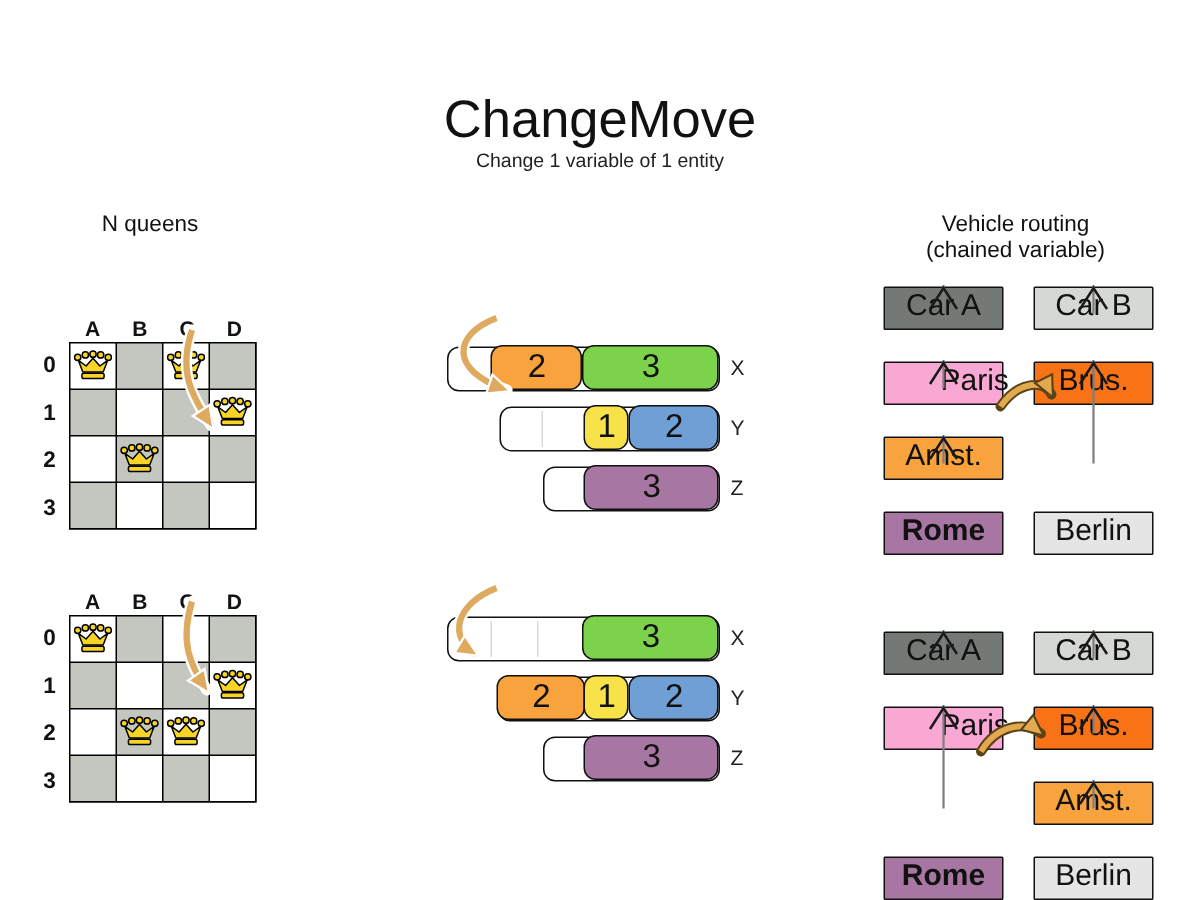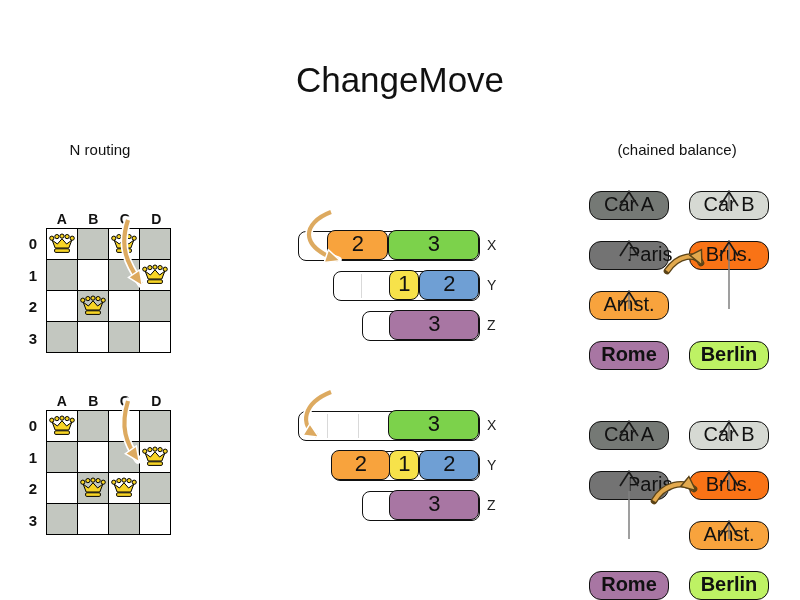--- a/index.html
+++ b/index.html
@@ -22,25 +22,25 @@
   svg.crown{width:26px;height:22px;display:block;}
   
   .prow{background:#fff;border:1.6px solid #111;border-radius:8px;box-sizing:border-box;height:30px;}
   .pblock{position:absolute;top:-1.6px;height:30px;border:1.6px solid #111;border-radius:8px;
           box-sizing:border-box;text-align:center;font-size:22px;line-height:26px;color:#111;}
   .slot-div{position:absolute;top:2px;bottom:2px;width:1px;background:#d9d9d9;}
   .c-orange{background:#f8a33d;} .c-green{background:#7cd24b;} .c-yellow{background:#f7e24a;}
   .c-blue{background:#6f9fd4;} .c-purple{background:#a876a3;}
   .comp-label{font-size:14px;color:#222;width:22px;}
   
-  .vbox{width:80px;height:29px;border:1.6px solid #111;border-radius:12px;box-sizing:border-box;
+  .vbox{width:80px;height:29px;border:1.6px solid #111;border-radius:1px;box-sizing:border-box;
         text-align:center;font-size:20px;line-height:25px;color:#111;}
-  .v-dark{background:#757975;} .v-light{background:#d6d9d3;} .v-yellow{background:#737373;padding-left:37px;}
+  .v-dark{background:#757975;} .v-light{background:#d6d9d3;} .v-yellow{background:#f9a8d4;padding-left:37px;}
   .v-green{background:#f97316;} .v-orange{background:#f8a33d;} .v-purple{background:#a876a3;font-weight:bold;}
-  .v-blue{background:#bef264;font-weight:bold;}
+  .v-blue{background:#e5e5e5;}
   .overlay{position:absolute;left:0;top:0;pointer-events:none;z-index:5;}
 </style>
 </head>
 <body>
 
 <svg width="0" height="0" style="position:absolute">
   <defs>
     <symbol id="crown" viewBox="0 0 26 22">
       <g stroke="#000" stroke-width="1" fill="#f7d426">
         <circle cx="2.8" cy="5.2" r="2.1"></circle>
@@ -51,24 +51,26 @@
         <path d="M3.2,7.2 L6.2,15 L19.8,15 L22.8,7.2 L17.6,11 L13,5.8 L8.4,11 Z" stroke-linejoin="round"></path>
         <rect x="5.6" y="15.8" width="14.8" height="3.6" rx="1.2"></rect>
       </g>
     </symbol>
   </defs>
 </svg>
 
 <div id="canvas">
 
   <div class="abs main-title">ChangeMove</div>
-
-  <div class="abs sec-title" style="left:20px;top:109px;width:160px;">N routing</div>
+  <div class="abs sub-title">Change 1 variable of 1 entity</div>
+
+  <div class="abs sec-title" style="left:20px;top:109px;width:160px;">N queens</div>
   <div class="abs sec-title" style="left:597px;top:109px;width:160px;">
-    <div>(chained balance)</div>
+    <div>Vehicle routing</div>
+    <div>(chained variable)</div>
   </div>
 
   <div class="abs col-labels" style="left:46px;top:179px;">
     <span>A</span>
     <span>B</span>
     <span>C</span>
     <span>D</span>
   </div>
   <div class="abs row-labels" style="left:24px;top:196px;">
     <span>0</span>

